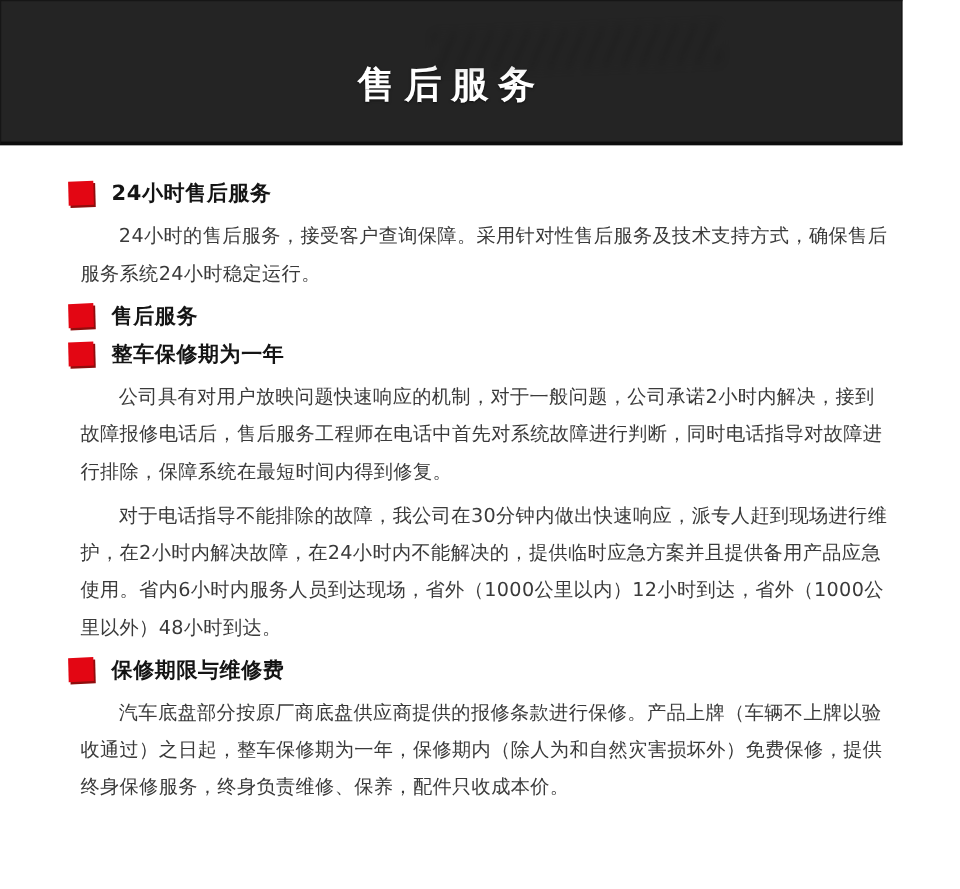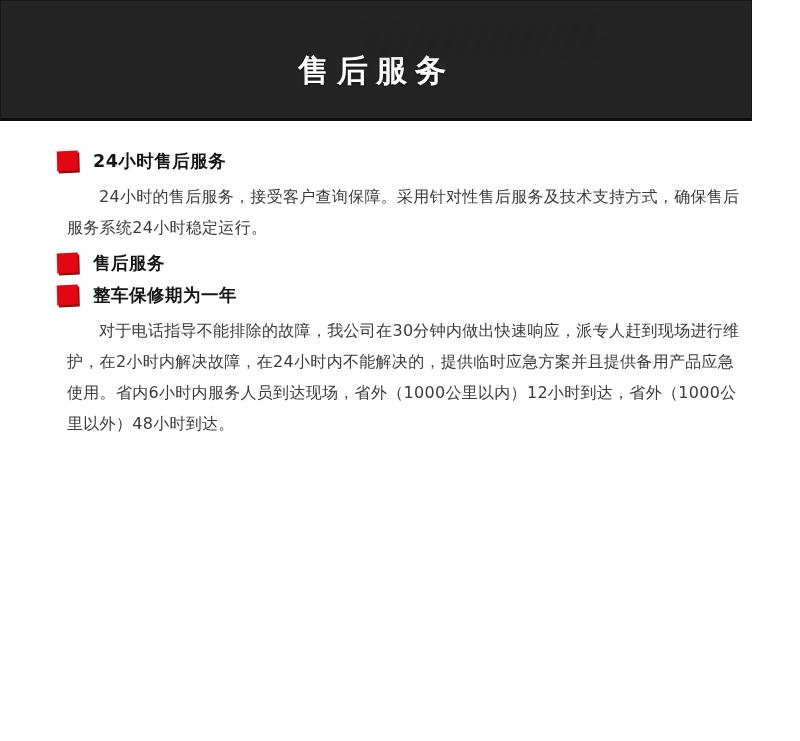--- a/index.html
+++ b/index.html
@@ -99,16 +99,24 @@
       <span class="bullet"></span>
       <h2>售后服务</h2>
     </div>
     </section>
 
   <section class="sec">
     <div class="sec-head">
       <span class="bullet"></span>
       <h2>整车保修期为一年</h2>
     </div>
+  <p class="para">公司具有对用户放映问题快速响应的机制，对于一般问题，公司承诺2小时内解决，接到故障报修电话后，售后服务工程师在电话中首先对系统故障进行判断，同时电话指导对故障进行排除，保障系统在最短时间内得到修复。</p>
       <p class="para">对于电话指导不能排除的故障，我公司在30分钟内做出快速响应，派专人赶到现场进行维护，在2小时内解决故障，在24小时内不能解决的，提供临时应急方案并且提供备用产品应急使用。省内6小时内服务人员到达现场，省外（1000公里以内）12小时到达，省外（1000公里以外）48小时到达。</p>
     </section>
 
+  <section class="sec">
+    <div class="sec-head">
+      <span class="bullet"></span>
+      <h2>保修期限与维修费</h2>
+    </div>
+  <p class="para">汽车底盘部分按原厂商底盘供应商提供的报修条款进行保修。产品上牌（车辆不上牌以验收通过）之日起，整车保修期为一年，保修期内（除人为和自然灾害损坏外）免费保修，提供终身保修服务，终身负责维修、保养，配件只收成本价。</p>
+    </section>
 </main>
 
 </body></html>

